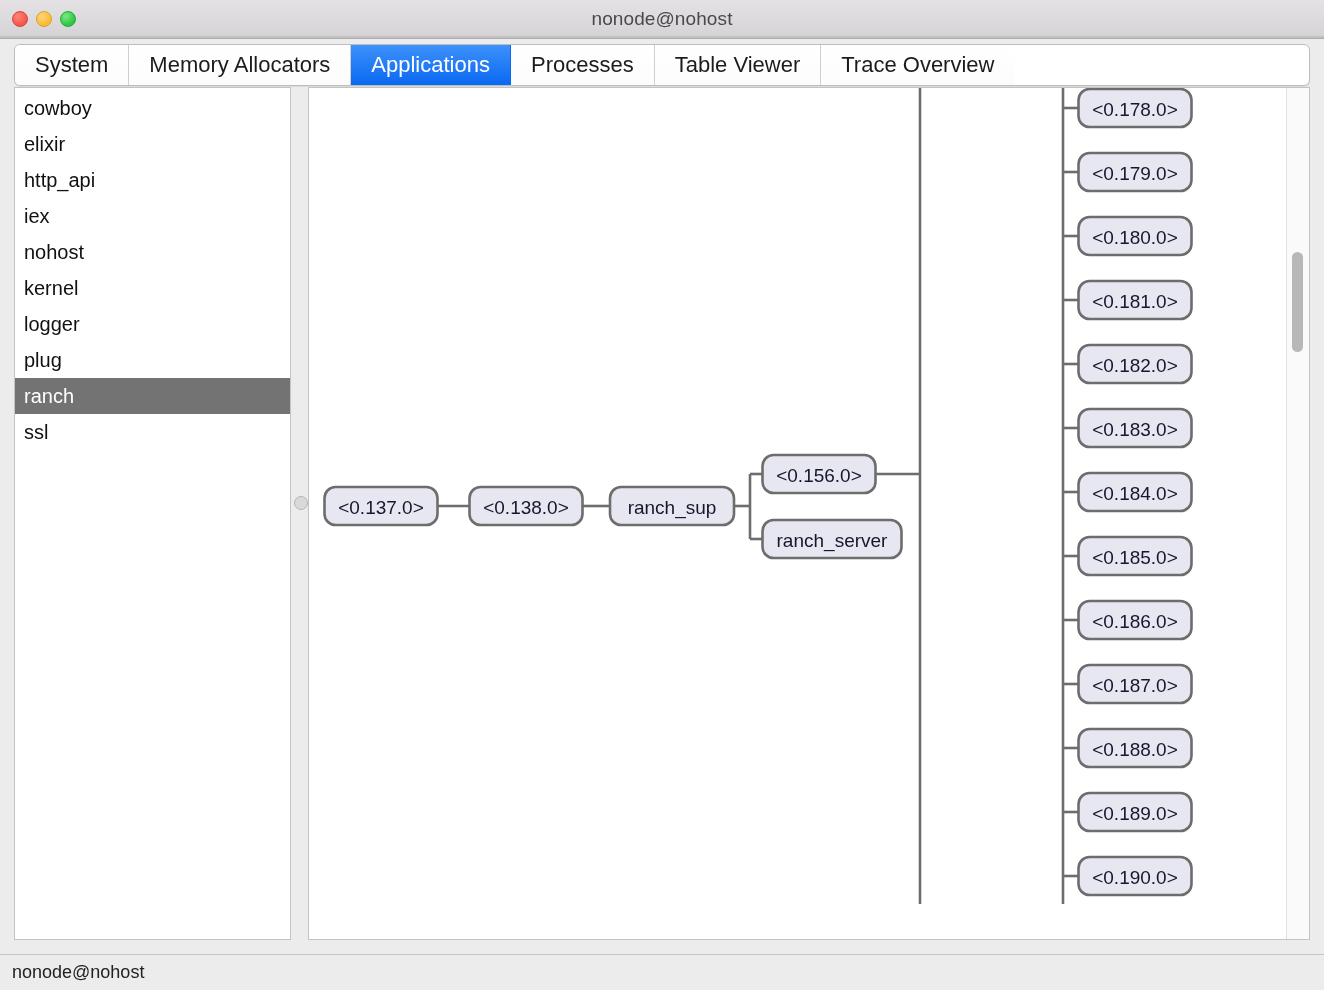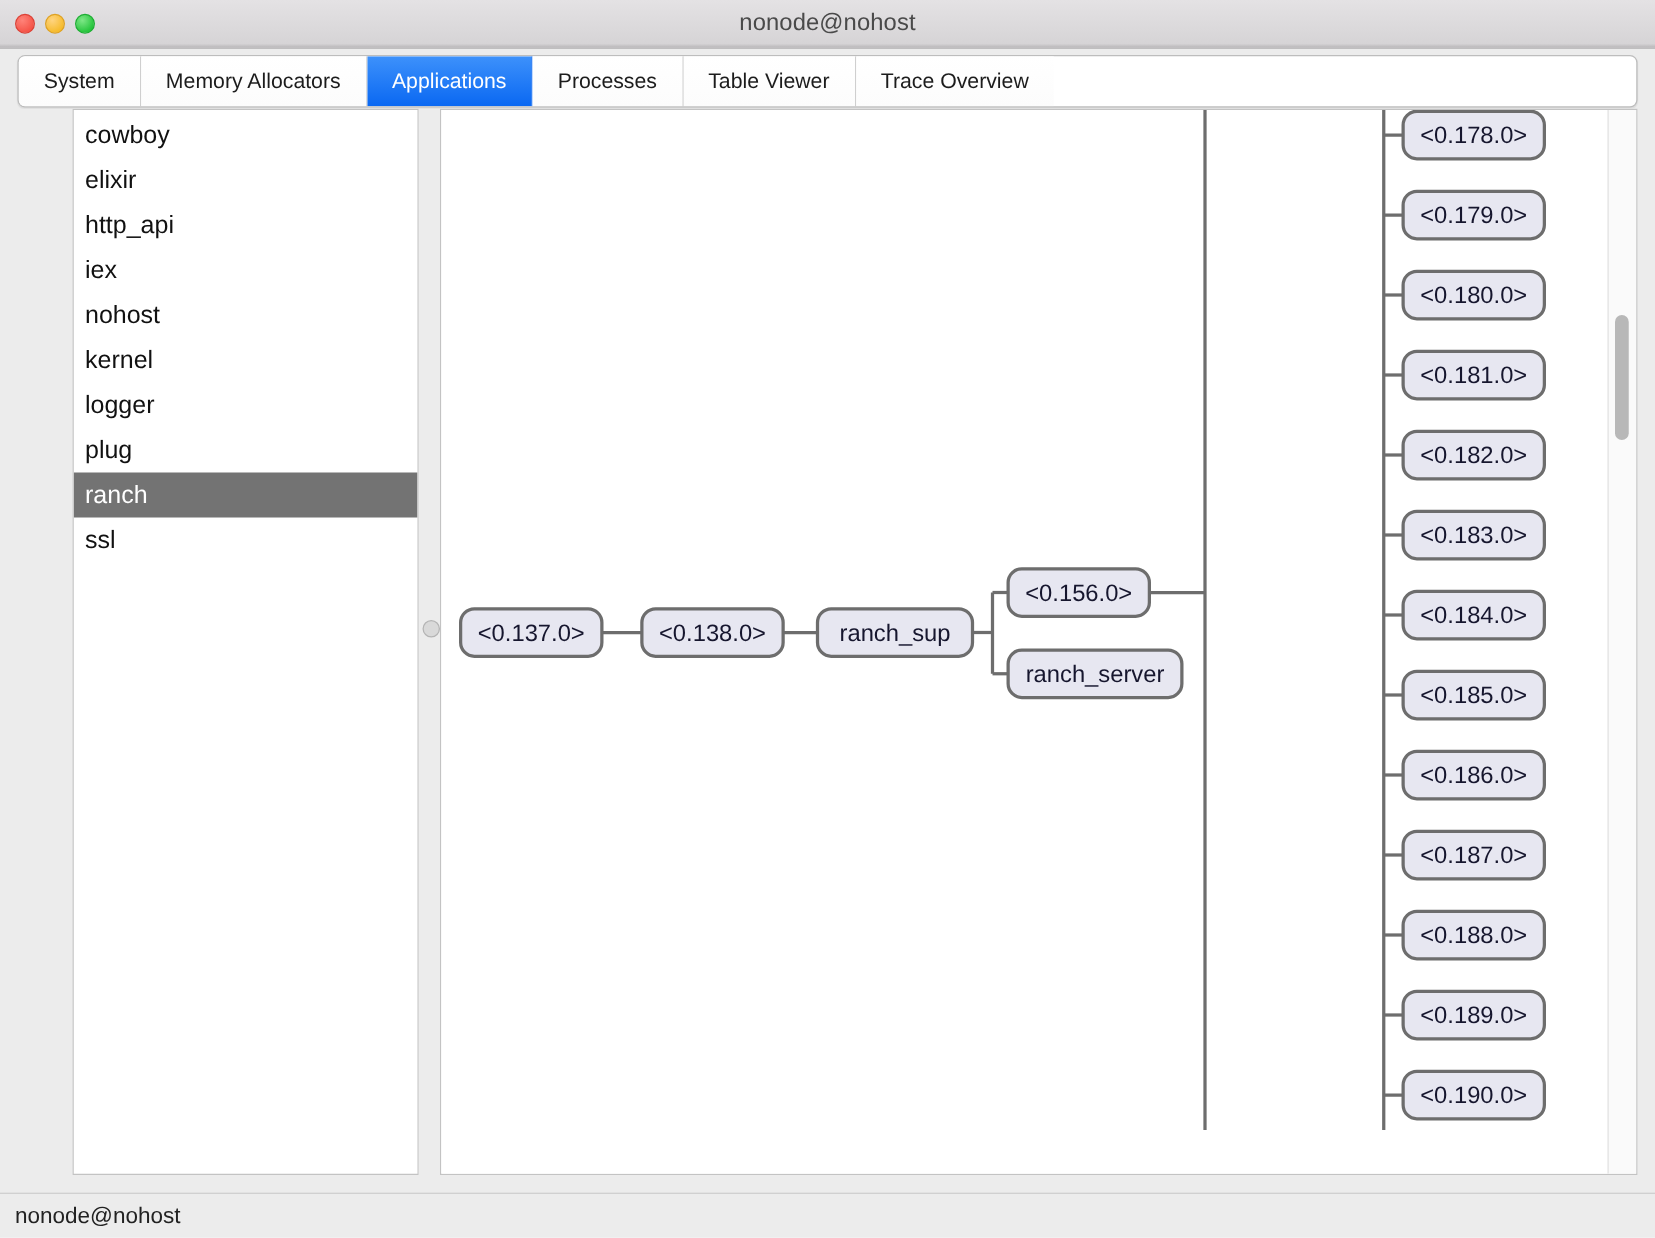--- a/index.html
+++ b/index.html
@@ -76,21 +76,21 @@
     overflow: hidden;
     background: #ffffff;
     box-shadow: 0 1px 1px rgba(0,0,0,0.08);
   }
   .tab {
     flex: 0 0 auto;
     display: flex;
     align-items: center;
     justify-content: center;
     padding: 0 20px;
-    font-size: 17px;
+    font-size: 22px;
     color: #1c1c1c;
     background: linear-gradient(to bottom, #ffffff, #fcfcfc);
     border-right: 1px solid #cfcfcf;
     cursor: default;
     white-space: nowrap;
   }
   .tab:last-child { border-right: none; }
   .tab.selected {
     background: linear-gradient(to bottom, #3d91fb 0%, #0a68f2 100%);
     color: #ffffff;
@@ -117,21 +117,20 @@
   }
 
   
   .sidebar {
     flex: 0 0 277px;
     background: #ffffff;
     border: 1px solid #c3c3c3;
     box-sizing: border-box;
     overflow: hidden;
     margin-top: 0;
-    margin-left: 44px;
   }
   .applist {
     list-style: none;
     margin: 0;
     padding: 2px 0 0 0;
   }
   .applist li {
     font-size: 20px;
     color: #111111;
     height: 36px;

